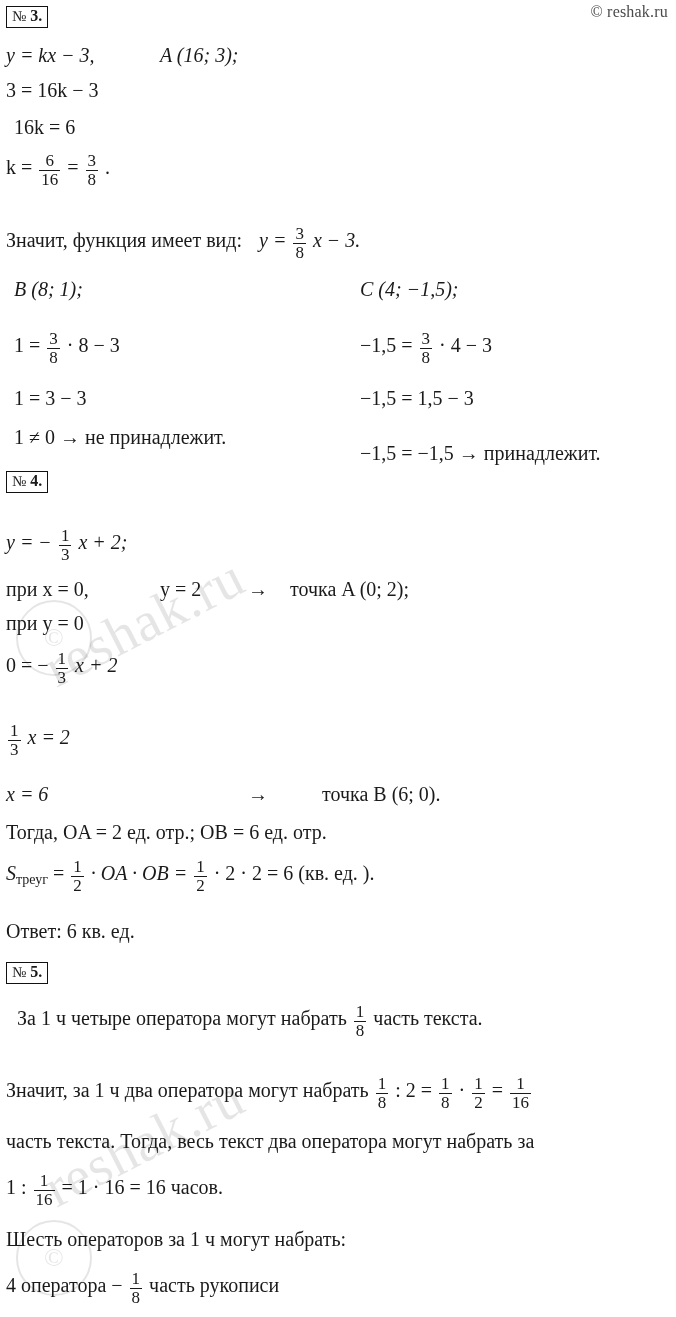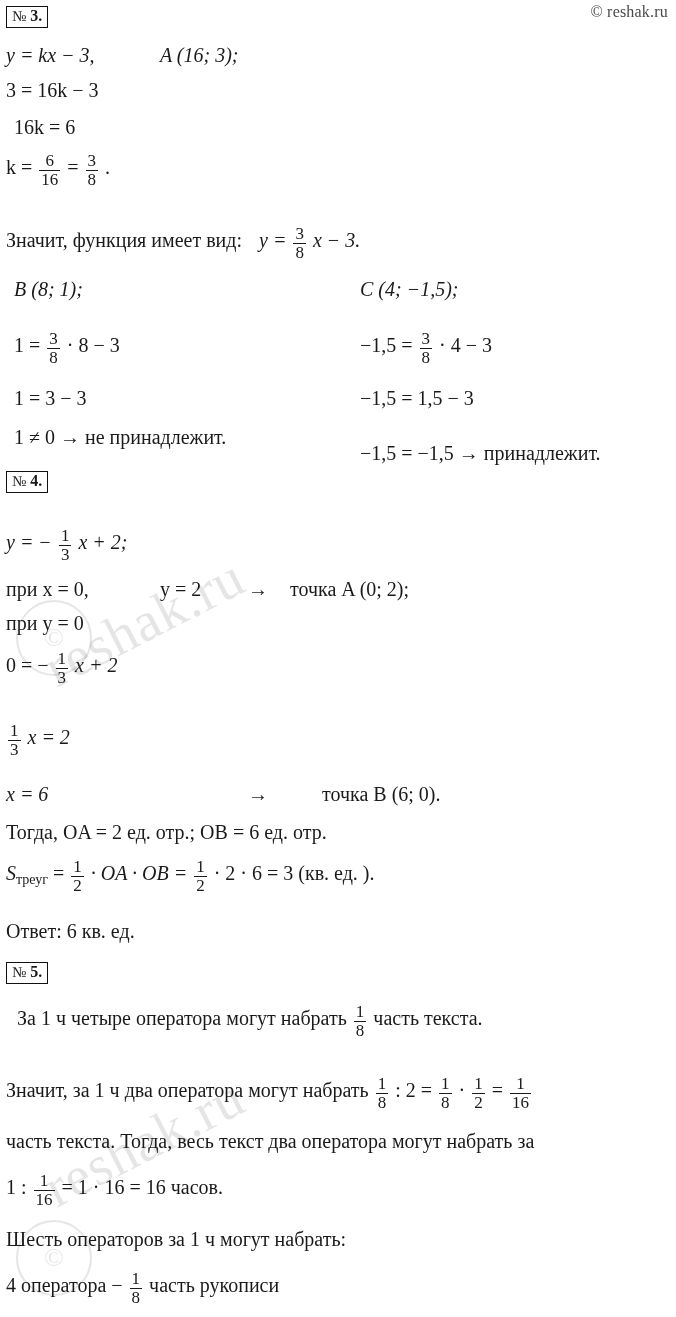--- a/index.html
+++ b/index.html
@@ -211,21 +211,21 @@
     <span>=</span>
     <span class="frac">
       <span class="num">1</span>
       <span class="den">2</span>
     </span>
     <span class="it">· OA · OB =</span>
     <span class="frac">
       <span class="num">1</span>
       <span class="den">2</span>
     </span>
-    <span>· 2 · 6 = 3 (кв. ед. ).</span>
+    <span>· 2 · 2 = 6 (кв. ед. ).</span>
   </div>
 
   <div class="line s19" style="left:6px; top:920px;">Ответ: 6 кв. ед.</div>
 
   <div class="line" style="left:6px; top:962px;">
     <span class="tasknum"><span class="hash">№</span> <b>5.</b></span>
   </div>
 
   <div class="line s19" style="left:17px; top:1003px;">
     <span>За 1 ч четыре оператора могут набрать</span>

